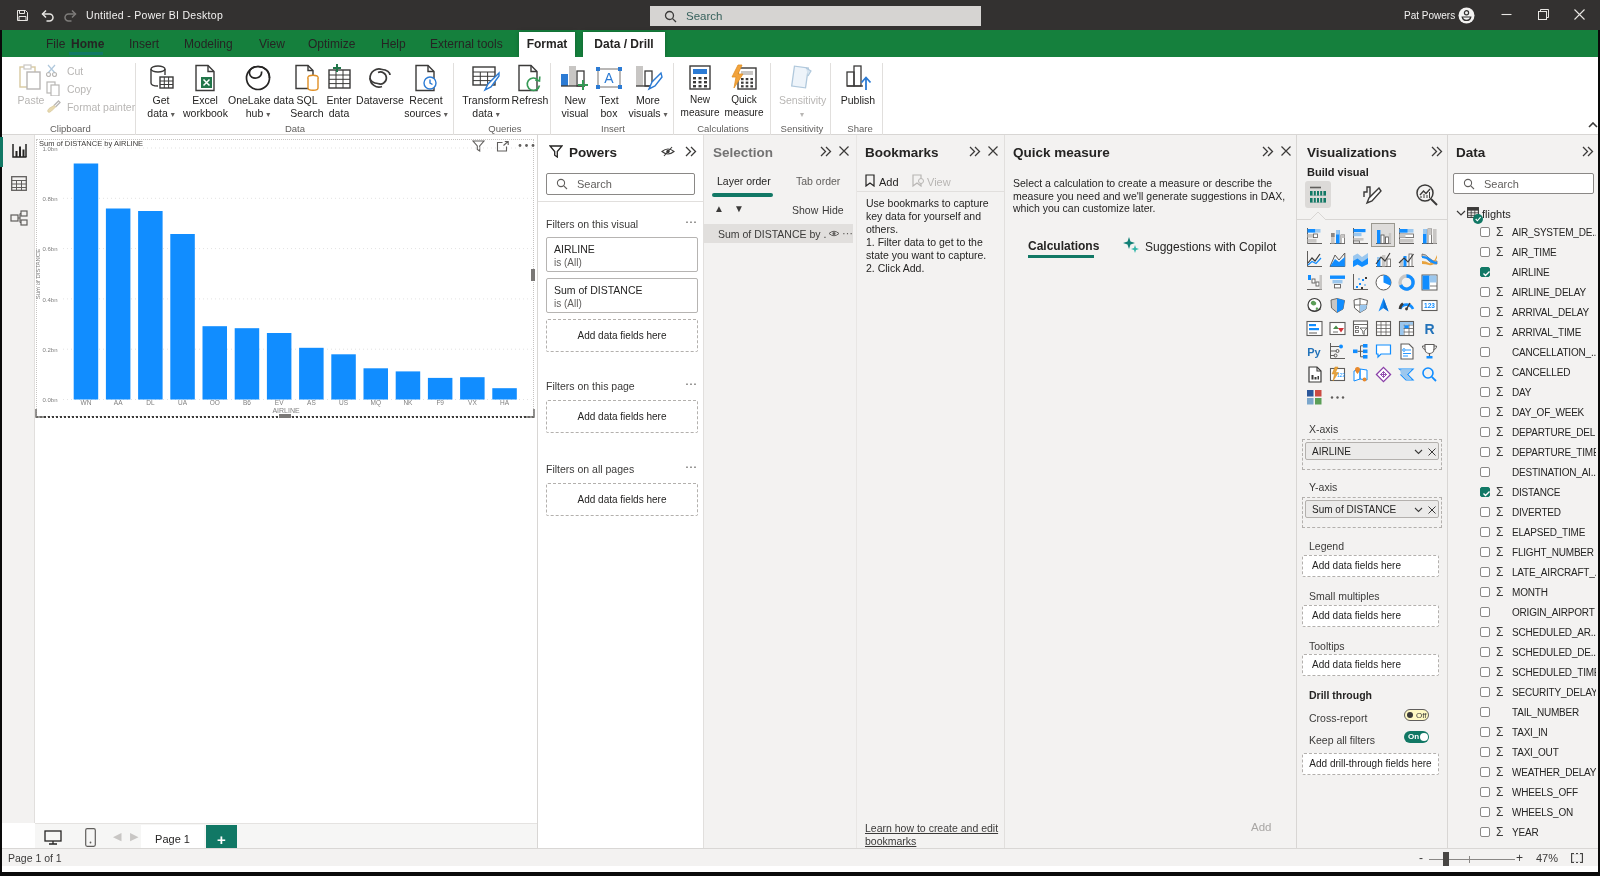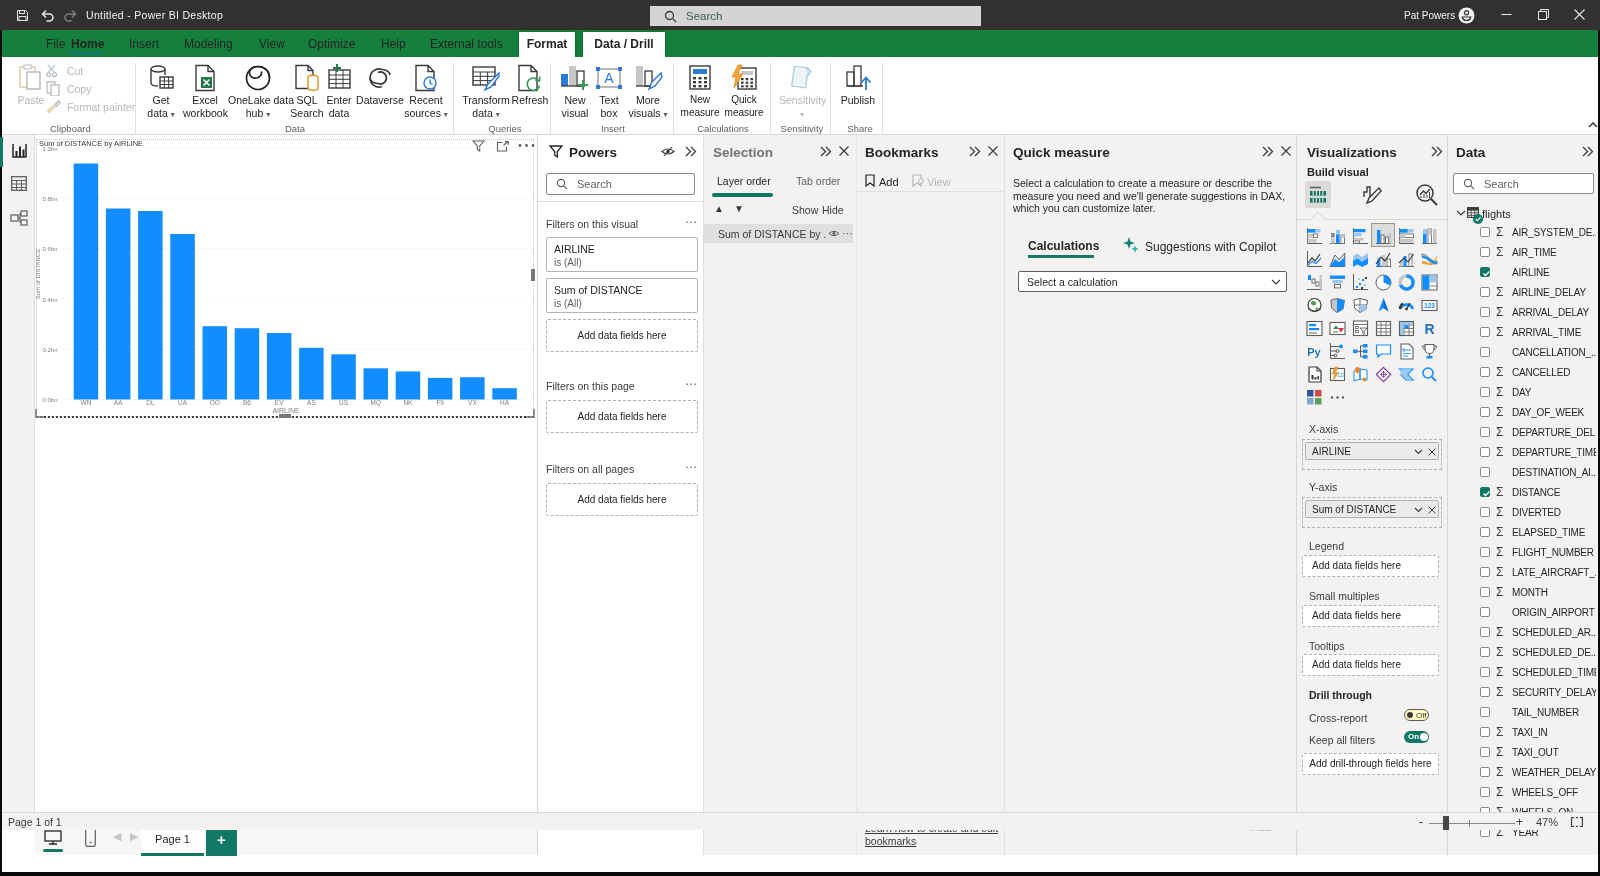--- a/index.html
+++ b/index.html
@@ -29,21 +29,21 @@
 .rbtn { position:absolute; text-align:center; font-size:10.5px; color:#252423; }
 .rbtn .cap { line-height:12.5px; white-space:nowrap; }
 .rbtn.dis { color:#b8b6b4; }
 .smallbtn { position:absolute; font-size:10.5px; color:#b8b6b4; white-space:nowrap; }
 .chev { font-size:8px; color:#605e5c; }
 
 #sidebar { left:2px; top:135px; width:33px; height:688px; background:#f3f2f1; border-right:1px solid #e1dfdd; }
 #sideind { left:0px; top:137px; width:3px; height:30px; background:#117865; z-index:60; }
 #canvas { left:35px; top:135px; width:502px; height:688px; background:#fff; }
 #pagetabs { left:35px; top:823px; width:502px; height:32px; background:#f6f6f5; border-top:1px solid #e5e3e1; }
-#statusbar { left:0px; top:812px; width:1600px; height:18px; background:#f3f2f1; border-top:1px solid #d9d7d5; font-size:10.5px; color:#3b3a39;text-align:right; }
+#statusbar { left:0px; top:848px; width:1600px; height:18px; background:#f3f2f1; border-top:1px solid #d9d7d5; font-size:10.5px; color:#3b3a39;text-align:right; }
 
 .panel { top:135px; height:720px; }
 #p-filters { left:537px; width:167px; background:#fff; border-left:1px solid #d8d6d4; border-right:1px solid #e1dfdd; }
 #p-selection { left:704px; width:153px; background:#f3f2f1; border-right:1px solid #e8e6e4; }
 #p-bookmarks { left:857px; width:148px; background:#f3f2f1; border-right:1px solid #e1dfdd; }
 #p-quick { left:1005px; width:292px; background:#f3f2f1; border-right:1px solid #d8d6d4; }
 #p-viz { left:1297px; width:151px; background:#f3f2f1; border-right:1px solid #d8d6d4; }
 #p-data { left:1448px; width:150px; background:#f3f2f1; }
 .searchbox { position:absolute; height:22px; background:#fff; border:1px solid #8a8886; border-radius:2px; font-size:11px; color:#605e5c; }
 .searchbox svg { position:absolute; left:9px; top:4px; }
@@ -541,44 +541,39 @@
   <svg style="position:absolute;left:8px;top:39px" width="10" height="13" viewBox="0 0 10 13">
       <path d="M1 1 h8 v11 l-4 -3 l-4 3 Z" fill="none" stroke="#252423" stroke-width="1.2"></path>
     </svg>
   <div style="position:absolute;left:22px;top:41px;font-size:11px;color:#252423">Add</div>
   <svg style="position:absolute;left:55px;top:39px" width="12" height="13" viewBox="0 0 12 13">
       <path d="M1 1 h8 v11 l-4 -3 l-4 3 Z" fill="none" stroke="#b8b6b4" stroke-width="1.2"></path>
       <circle cx="9" cy="7" r="2.5" fill="#f3f2f1" stroke="#b8b6b4"></circle>
     </svg>
   <div style="position:absolute;left:70px;top:41px;font-size:11px;color:#b8b6b4">View</div>
   <div style="position:absolute;left:0;top:56px;width:148px;height:1px;background:#e1dfdd"></div>
+  <div style="position:absolute;left:9px;top:62px;width:140px;font-size:10.5px;line-height:13px;color:#252423">Use bookmarks to capture<br>key data for yourself and<br>others.<br>1. Filter data to get to the<br>state you want to capture.<br>2. Click Add.</div>
   <div style="position:absolute;left:8px;top:687px;width:142px;font-size:10.5px;line-height:13px;color:#3b3a39;text-decoration:underline">Learn how to create and edit<br>bookmarks</div>
 </div>
 <div class="abs panel" id="p-quick">
   <div style="position:absolute;left:8px;top:10px;font-size:13.5px;font-weight:bold;color:#252423">Quick measure</div>
   <svg style="position:absolute;left:257px;top:11px" width="12" height="11" viewBox="0 0 12 11">
       <path d="M1 1 L5.5 5.5 L1 10 M6 1 L10.5 5.5 L6 10" fill="none" stroke="#3b3a39" stroke-width="1.3"></path>
     </svg>
   <svg style="position:absolute;left:276px;top:11px" width="10" height="10" viewBox="0 0 10 10">
       <path d="M0.5 0.5 L9.5 9.5 M9.5 0.5 L0.5 9.5" stroke="#3b3a39" stroke-width="1.2"></path>
     </svg>
   <div style="position:absolute;left:8px;top:42px;width:284px;font-size:10.5px;line-height:12.5px;color:#252423">Select a calculation to create a measure or describe the<br>measure you need and we'll generate suggestions in DAX,<br>which you can customize later.</div>
   <div style="position:absolute;left:23px;top:104px;font-size:12px;font-weight:bold;color:#252423">Calculations</div>
   <div class="greenline" style="left:23px;top:120px;width:66px;height:3px"></div>
   <svg style="position:absolute;left:118px;top:102px" width="16" height="16" viewBox="0 0 16 16">
       <path d="M6 0 L7.5 4.5 L12 6 L7.5 7.5 L6 12 L4.5 7.5 L0 6 L4.5 4.5 Z" fill="#118076"></path>
       <path d="M12 8 L13 11 L16 12 L13 13 L12 16 L11 13 L8 12 L11 11 Z" fill="#31b5a8"></path>
     </svg>
   <div style="position:absolute;left:140px;top:105px;font-size:12px;color:#252423">Suggestions with Copilot</div>
-  <div style="position:absolute;left:13px;top:136px;width:269px;height:21px;background:#fff;border:1px solid #605e5c;border-radius:2px">
-    <div style="position:absolute;left:8px;top:4px;font-size:10.5px;color:#252423">Select a calculation</div>
-    <svg style="position:absolute;left:252px;top:7px" width="10" height="6" viewBox="0 0 10 6">
-        <path d="M1 1 L5 5 L9 1" fill="none" stroke="#3b3a39" stroke-width="1.2"></path>
-      </svg>
-  </div>
   <div style="position:absolute;left:246px;top:686px;font-size:11.5px;color:#a8a6a4">Add</div>
 </div>
 <div class="abs panel" id="p-viz">
   <div style="position:absolute;left:10px;top:10px;font-size:13.5px;font-weight:bold;color:#252423">Visualizations</div>
   <svg style="position:absolute;left:134px;top:11px" width="12" height="11" viewBox="0 0 12 11">
       <path d="M1 1 L5.5 5.5 L1 10 M6 1 L10.5 5.5 L6 10" fill="none" stroke="#3b3a39" stroke-width="1.3"></path>
     </svg>
   <div style="position:absolute;left:10px;top:31px;font-size:11px;font-weight:bold;color:#252423">Build visual</div>
   <div style="position:absolute;left:8px;top:46px;width:26px;height:27px;background:#dcdad8;border-radius:3px"></div>
   <svg style="position:absolute;left:12px;top:50px" width="18" height="19" viewBox="0 0 18 19">

